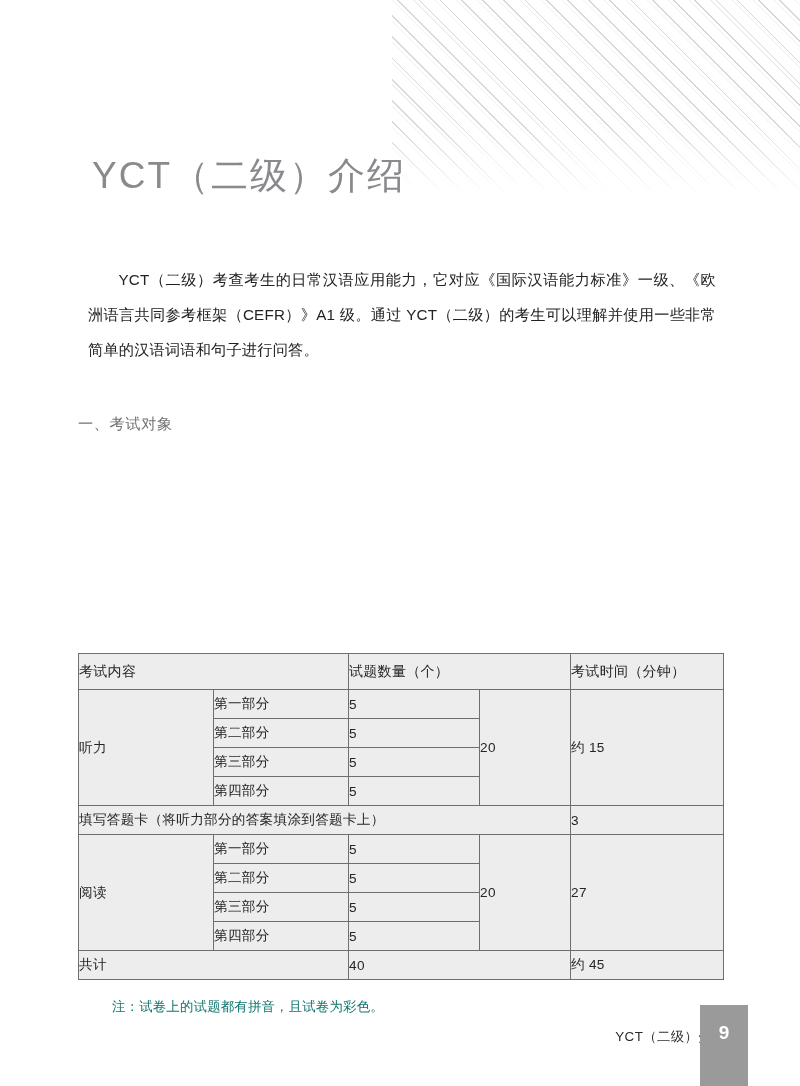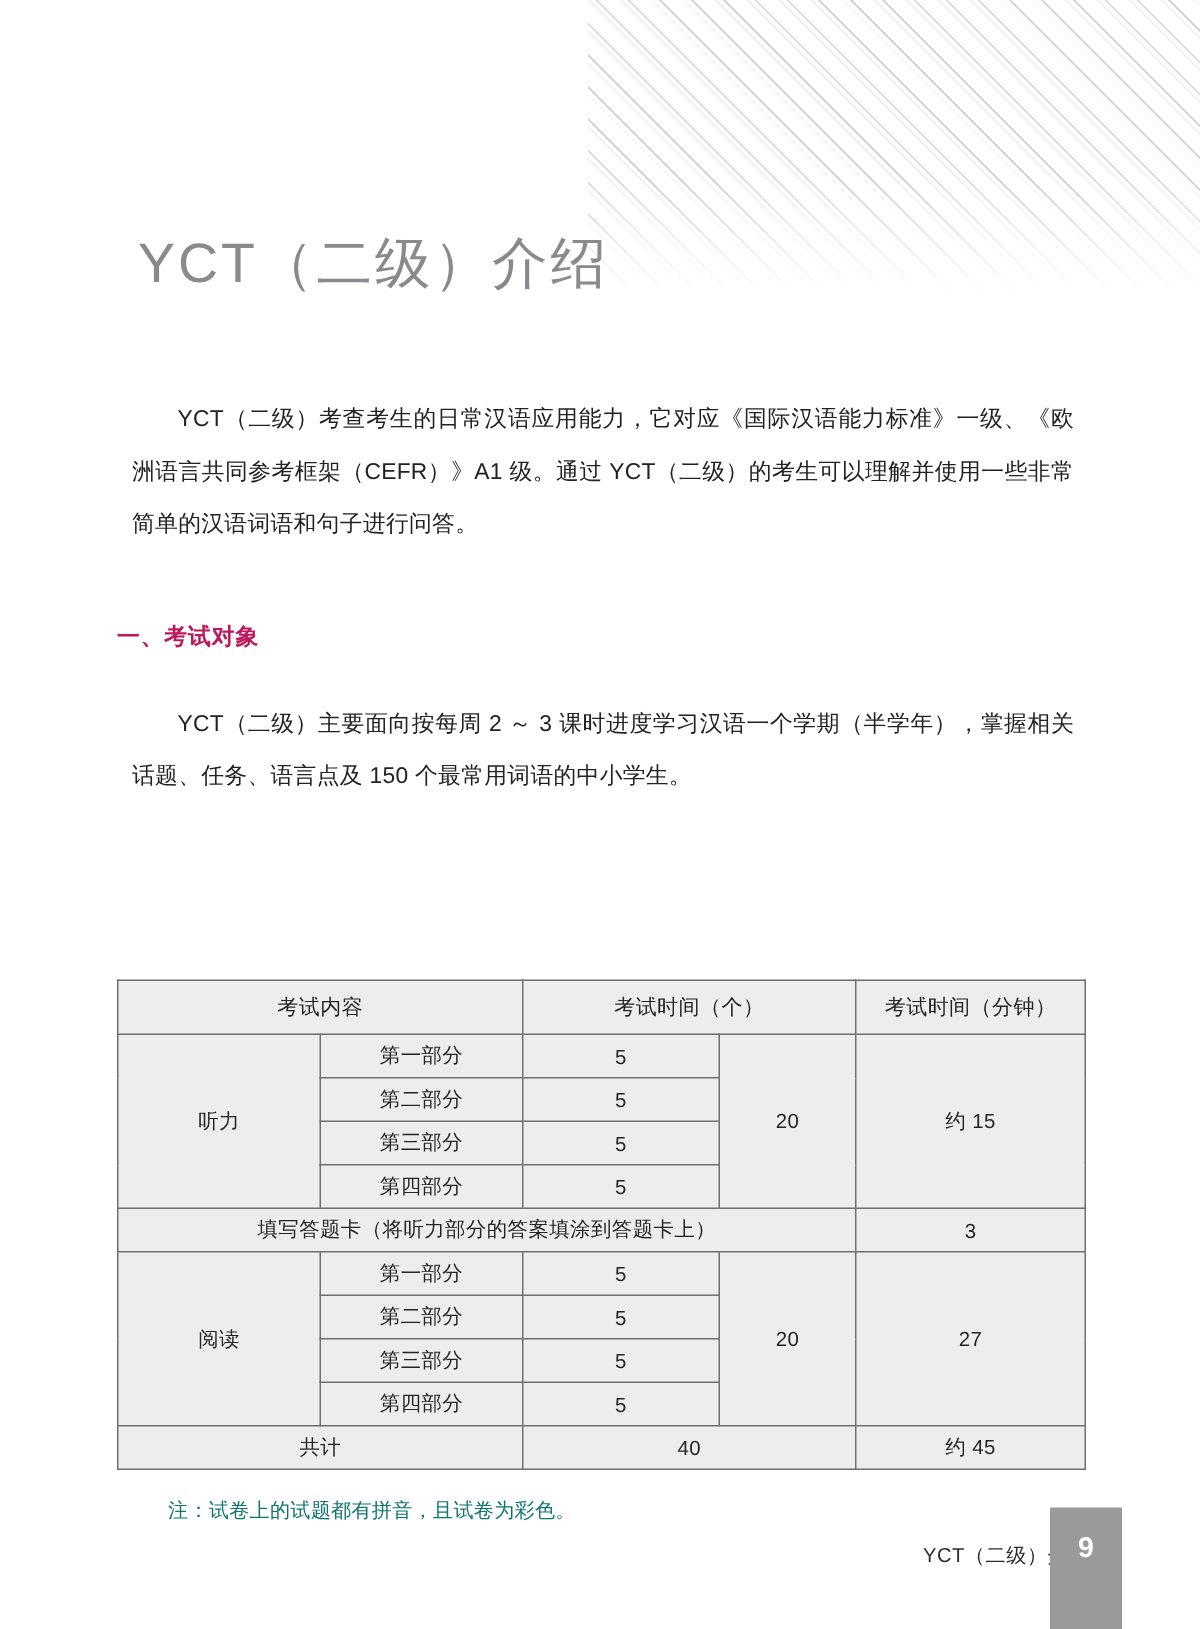--- a/index.html
+++ b/index.html
@@ -83,22 +83,22 @@
     line-height: 35px;
     text-indent: 2em;
     color: #222;
     text-align: justify;
     letter-spacing: 0.2px;
   }
 
   h2.section {
     margin: 0;
     font-size: 15.2px;
-    font-weight: bold;
-    color: #be185d;
+    font-weight: normal;
+    color: #737373;
     letter-spacing: 0.6px;
   }
 
   .gap-a { height: 37px; }
   .gap-b { height: 20px; }
 
   
   .tbl-wrap {
     position: absolute;
     left: 78px;
@@ -106,21 +106,20 @@
     width: 645px;
   }
   table.structure {
     border-collapse: collapse;
     width: 645px;
     table-layout: fixed;
     background: #eeeeee;
   }
   table.structure td {
     border: 1px solid #6e6e73;
-    text-align: center;
     vertical-align: middle;
     font-size: 13.6px;
     color: #252525;
     background: #ededed;
     padding: 0;
     height: 28px;
     letter-spacing: 0.3px;
   }
   table.structure td.outer { border-width: 1.6px; }
   table.structure tr.headrow td {
@@ -178,41 +177,40 @@
 
 <h1 class="page-title">YCT（二级）介绍</h1>
 
 <div class="content">
 
   <p class="para">YCT（二级）考查考生的日常汉语应用能力，它对应《国际汉语能力标准》一级、《欧洲语言共同参考框架（CEFR）》A1 级。通过 YCT（二级）的考生可以理解并使用一些非常简单的汉语词语和句子进行问答。</p>
 
   <div class="gap-a"></div>
   <h2 class="section">一、考试对象</h2>
   <div class="gap-b"></div>
-  <p class="para">YCT（二级）主要面向按每周 2 ～ 3 课时进度学习汉语一个学期（半学年），掌握相关话题、任务、语言点及 150 个最常用词语的中小学生。</p>
 
   <div class="gap-a"></div>
   <div class="gap-b"></div>
 
 </div>
 
 <div class="tbl-wrap">
 <table class="structure">
   <colgroup>
     <col style="width:135px">
     <col style="width:135px">
     <col style="width:131px">
     <col style="width:91px">
     <col style="width:153px">
   </colgroup>
 
   <tbody>
         <tr class="headrow">
     <td class="outer" colspan="2">考试内容</td>
-    <td class="outer" colspan="2">考试时间（个）</td>
+    <td class="outer" colspan="2">试题数量（个）</td>
     <td class="outer">考试时间（分钟）</td>
   </tr>
 
   <tr>
     <td class="outer skill" rowspan="4">听力</td>
     <td class="sub">第一部分</td>
     <td class="sub">5</td>
     <td rowspan="4">20</td>
     <td class="outer" rowspan="4">约 15</td>
   </tr>

